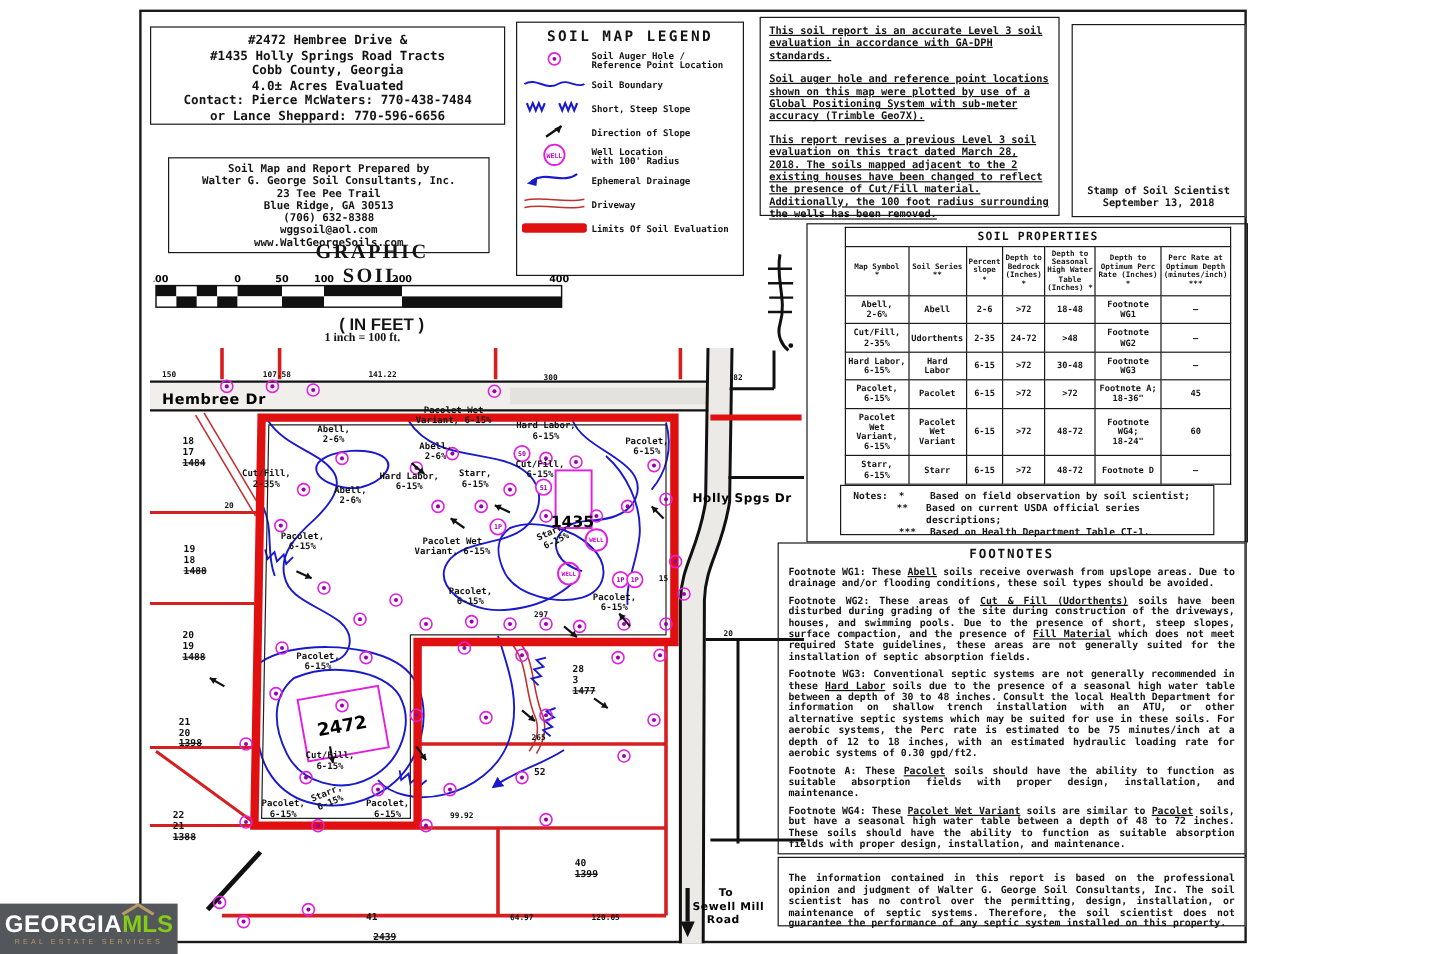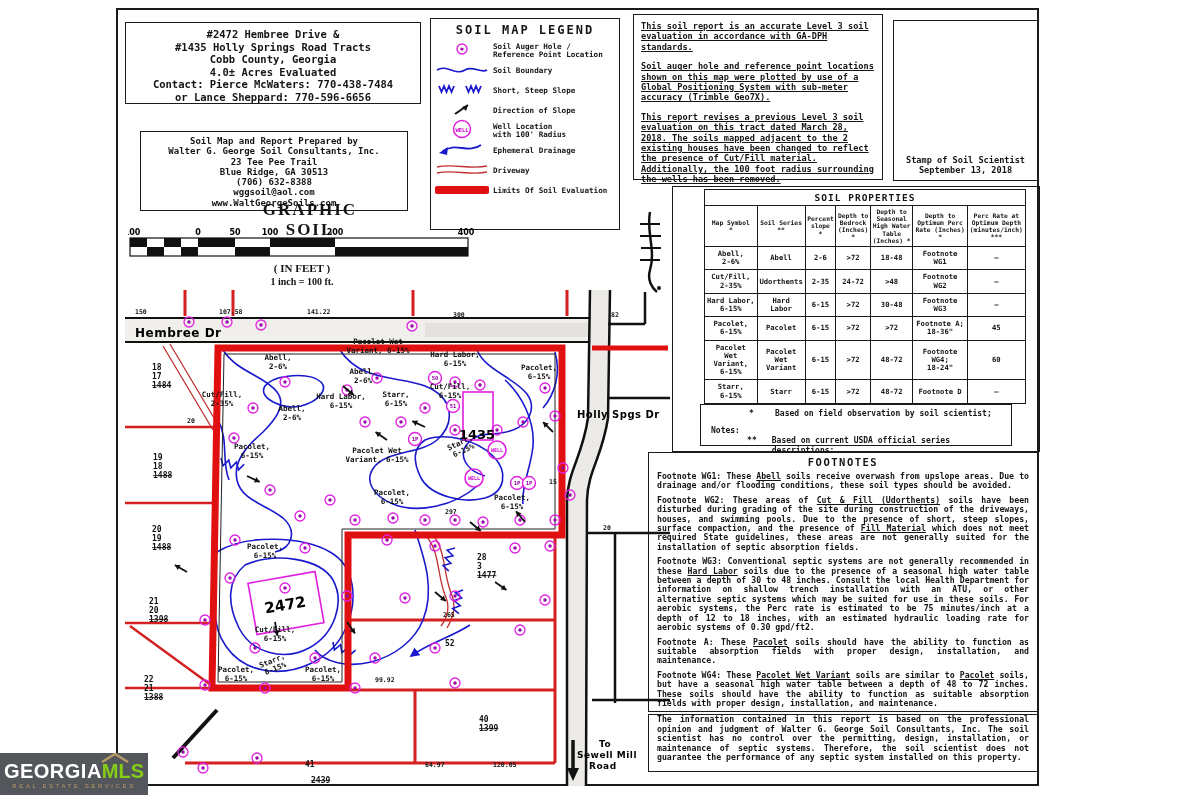--- a/index.html
+++ b/index.html
@@ -26,31 +26,31 @@
   #table-region{left:672px;top:186px;width:366px;height:264px;border:1.5px solid #1a1a1a;background:transparent;}
   #soiltable-wrap{position:absolute;left:678px;top:189px;width:322px;margin-left:26px;}
   table{border-collapse:collapse;width:322px;background:#fff;}
   caption{border:1.5px solid #1a1a1a;border-bottom:none;font-size:9.5px;font-weight:bold;letter-spacing:1px;padding:2px 0;background:#fff;}
   th,td{border:1.2px solid #1a1a1a;white-space:pre-line;text-align:center;vertical-align:middle;font-weight:bold;}
   th{font-size:6.3px;line-height:7.2px;padding:2px 1px;}
   td{font-size:7.2px;line-height:8.2px;padding:3px 1px;}
   
   #notes-box{left:700px;top:404px;width:312px;height:42px;padding:4px 6px 0 10px;}
   .note-row{display:flex;font-size:8px;line-height:10px;font-weight:bold;}
-  .note-lab{width:38px;margin-top:17px;}
+  .note-lab{width:38px;}
   .note-mark{width:26px;text-align:left;}
   
   #footnotes-box{left:648px;top:452px;width:390px;height:260px;padding:2px 8px;overflow:hidden;}
   #footnotes-box h2{margin:1px 0 4px 0;text-align:center;font-size:10.5px;letter-spacing:1.5px;}
   #footnotes-box p{margin:0 0 5px 0;font-size:8.2px;line-height:9.4px;text-align:justify;font-weight:bold;}
-  #disclaimer-box{left:648px;top:714px;width:390px;height:58px;padding:0 8px;}
+  #disclaimer-box{left:648px;top:714px;width:390px;height:58px;padding:12px 8px;}
   #disclaimer-box p{margin:0;font-size:8.2px;line-height:9.5px;text-align:justify;font-weight:bold;}
   
   #gs-title{position:absolute;left:240px;top:200px;width:140px;text-align:center;font-family:"Liberation Serif",serif;font-size:17px;font-weight:bold;letter-spacing:2px;}
-  #gs-feet{position:absolute;left:232px;top:262px;width:140px;text-align:center;font-family:Liberation Serif, serif;font-size:11px;font-weight:bold;}
+  #gs-feet{position:absolute;left:248px;top:262px;width:140px;text-align:center;font-family:Liberation Sans, sans-serif;font-size:14px;font-weight:bold;}
   #gs-inch{position:absolute;left:232px;top:276px;width:140px;text-align:center;font-family:"Liberation Serif",serif;font-size:10px;font-weight:bold;}
   #gs-bar{position:absolute;left:128px;top:226px;}
   
   #site-map{position:absolute;left:125px;top:290px;}
   #hatch-symbol{position:absolute;left:634px;top:210px;}
   
   #logo{position:absolute;left:0px;top:753px;width:148px;height:42px;background:#53565a;display:flex;flex-direction:column;align-items:center;justify-content:center;font-family:"Liberation Sans",sans-serif;}
   #logo .row{display:flex;align-items:baseline;position:relative;}
   #logo .georgia{color:#ffffff;font-size:20px;font-weight:bold;letter-spacing:0.5px;}
   #logo .mls{color:#84cc16;font-size:20px;font-weight:bold;position:relative;}

